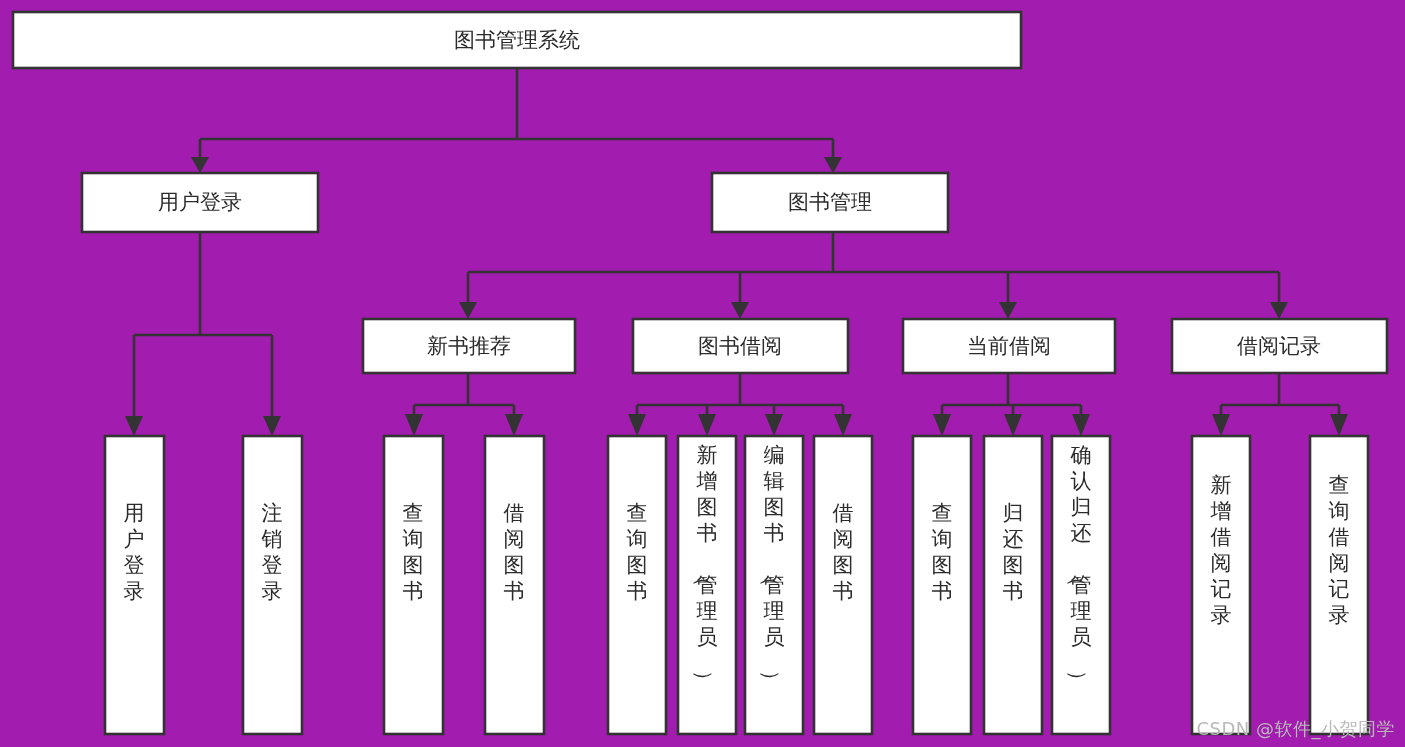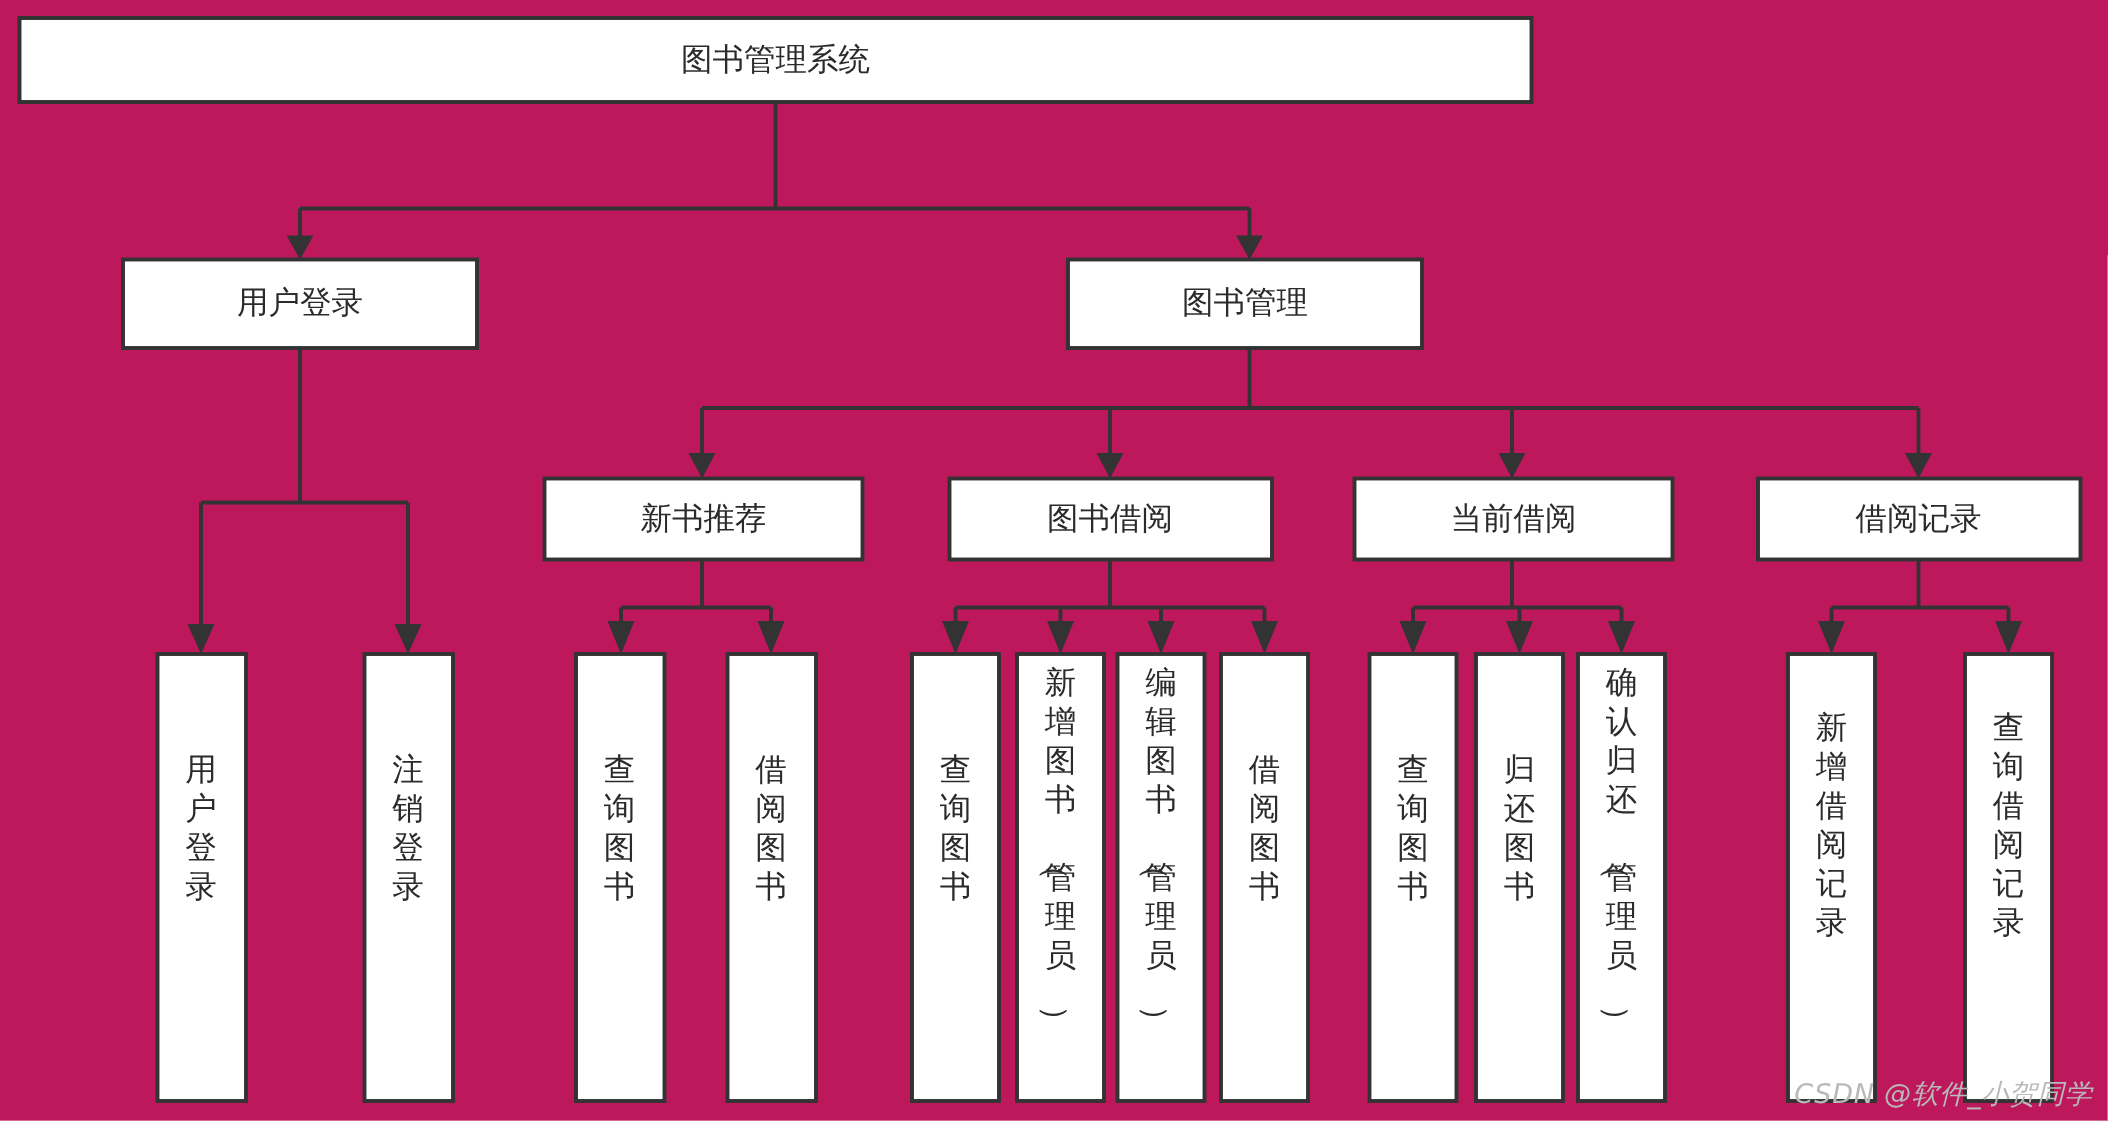--- a/index.html
+++ b/index.html
@@ -10,21 +10,21 @@
   body {
     width: 1405px;
     height: 747px;
     font-family: "DejaVu Sans", "Liberation Sans", sans-serif;
     overflow: hidden;
   }
   #diagram-root {
     position: relative;
     width: 1405px;
     height: 747px;
-    background: #be185d;
+    background: #a21caf;
   }
   svg#flowchart {
     position: absolute;
     left: 0;
     top: 0;
     width: 1405px;
     height: 747px;
     display: block;
   }
   .node-rect {
@@ -57,21 +57,20 @@
   }
   .watermark {
     position: absolute;
     right: 10px;
     bottom: 6px;
     color: #b9b9b9;
     font-size: 18px;
     font-family: "DejaVu Sans", "Liberation Sans", sans-serif;
     white-space: nowrap;
     letter-spacing: 0.5px;
-    font-style: italic;
   }
 </style>
 </head>
 <body>
 
 <div id="diagram-root">
 
   <svg id="flowchart" viewBox="0 0 1405 747">
 
     <g>

